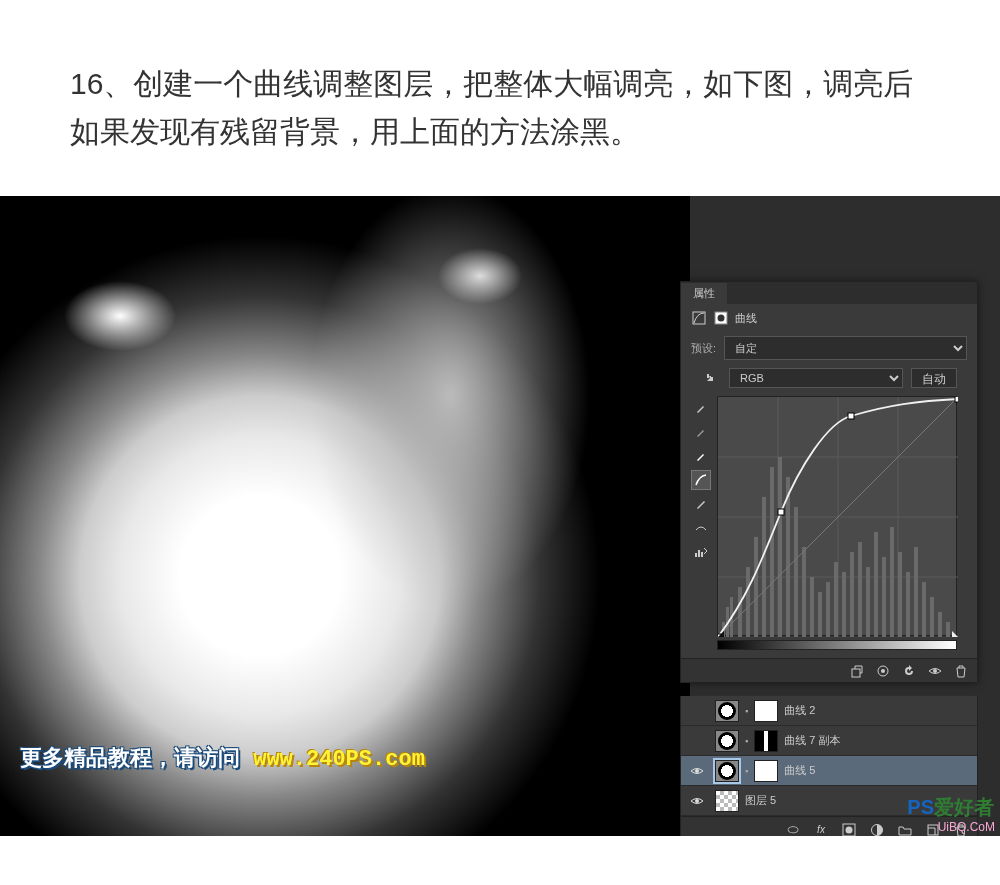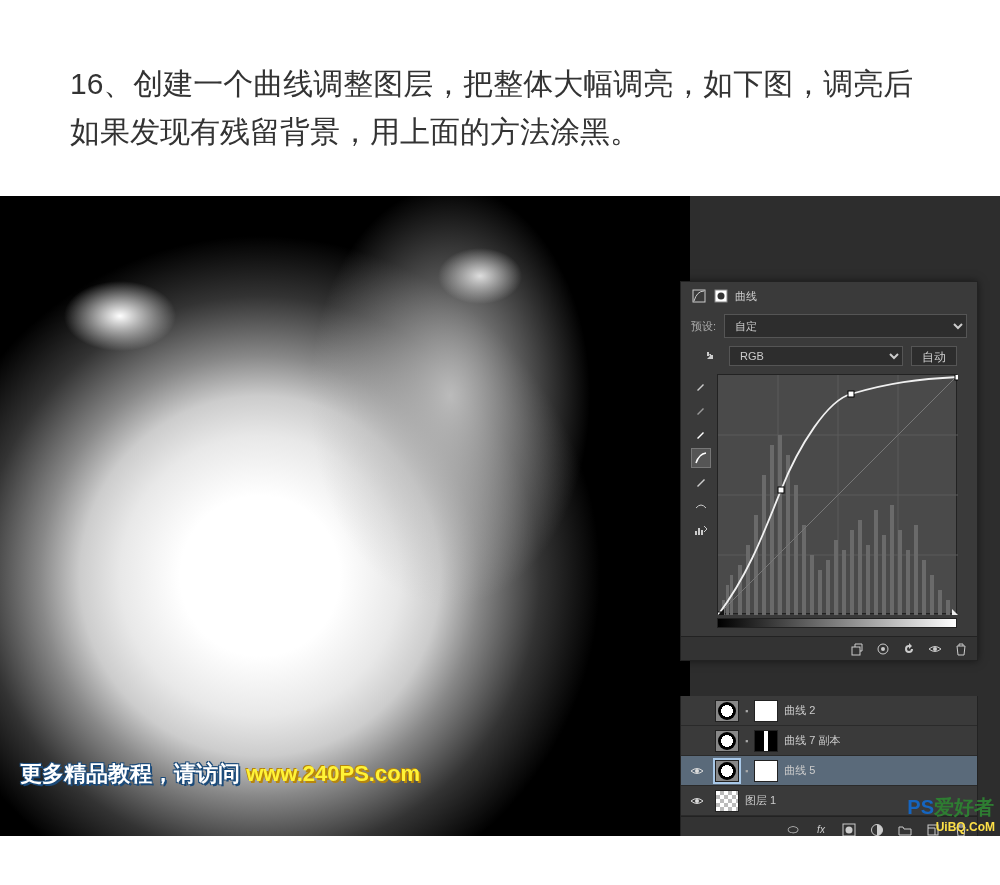--- a/index.html
+++ b/index.html
@@ -2,25 +2,25 @@
 <html><head>
 <meta charset="utf-8">
 <style>
   * { margin: 0; padding: 0; box-sizing: border-box; }
   body { width: 1000px; height: 885px; background: #fff; font-family: "Microsoft YaHei", sans-serif; overflow: hidden; }
   .instruction { padding: 60px 70px 40px 70px; font-size: 30px; color: #333; line-height: 1.6; }
   .screenshot { width: 1000px; height: 640px; background: #2d2d2d; position: relative; overflow: hidden; }
   .canvas-area { position: absolute; left: 0; top: 0; width: 690px; height: 640px; background: #000; }
   .photo { position: absolute; left: 0; top: 0; width: 690px; height: 640px; background: radial-gradient(ellipse 400px 400px at 260px 380px, #fff 0%, #fff 20%, #e8e8e8 35%, #ccc 45%, #888 55%, #333 70%, #000 85%); }
   .photo::before { content: ""; position: absolute; left: 0; top: 0; width: 100%; height: 100%; background: radial-gradient(ellipse 80px 50px at 120px 120px, #fff 0%, transparent 70%), radial-gradient(ellipse 60px 40px at 480px 80px, #ddd 0%, transparent 70%), radial-gradient(ellipse 200px 300px at 450px 200px, #bbb 0%, transparent 70%); }
-  .watermark-main { position: absolute; left: 20px; bottom: 47px; font-size: 22px; font-weight: bold; color: #fff; text-shadow: 2px 2px 0 #1a4a7a, -1px -1px 0 #1a4a7a, 1px -1px 0 #1a4a7a, -1px 1px 0 #1a4a7a; }
+  .watermark-main { position: absolute; left: 20px; bottom: 63px; font-size: 22px; font-weight: bold; color: #fff; text-shadow: 2px 2px 0 #1a4a7a, -1px -1px 0 #1a4a7a, 1px -1px 0 #1a4a7a, -1px 1px 0 #1a4a7a; font-family: Liberation Mono, monospace; }
   .watermark-url { color: #fff336; text-shadow: 2px 2px 0 #b8860b, -1px -1px 0 #b8860b; }
   .watermark-corner { position: absolute; right: 6px; bottom: 15px; font-size: 20px; font-weight: bold; color: #2e7d32; }
   .watermark-corner .ps { color: #1565c0; }
-  .watermark-corner2 { position: absolute; right: 5px; bottom: 2px; font-size: 12px; color: #fde047; font-weight: bold; }
+  .watermark-corner2 { position: absolute; right: 5px; bottom: 2px; font-size: 12px; color: #f9a8d4; }
 
   .prop-panel { position: absolute; right: 22px; top: 85px; width: 298px; background: #3a3a3a; border: 1px solid #222; box-shadow: 0 0 8px rgba(0,0,0,.5); }
   .prop-tabs { height: 22px; background: #2d2d2d; display: flex; align-items: center; }
   .prop-tab { padding: 3px 12px; font-size: 11px; color: #ccc; background: #3a3a3a; }
   .prop-header { padding: 6px 10px; display: flex; align-items: center; gap: 6px; font-size: 11px; color: #ccc; }
   .icon-sm { width: 16px; height: 16px; display: inline-flex; align-items: center; justify-content: center; }
   .preset-row { padding: 4px 10px; display: flex; align-items: center; gap: 8px; font-size: 11px; color: #aaa; }
   .preset-select { flex: 1; background: #2d2d2d; border: 1px solid #555; color: #ccc; font-size: 11px; padding: 2px 6px; height: 24px; }
   .channel-row { padding: 4px 20px; display: flex; align-items: center; gap: 8px; }
   .hand-icon { width: 20px; height: 20px; display: inline-flex; align-items: center; justify-content: center; color: #ccc; }
@@ -58,20 +58,23 @@
 <div class="screenshot">
 
   <div class="canvas-area">
     <div class="photo"></div>
     <div class="watermark-main">
       <span>更多精品教程，请访问 </span><span class="watermark-url">www.240PS.com</span>
     </div>
   </div>
 
   <div class="prop-panel">
+    <div class="prop-tabs">
+      <div class="prop-tab">属性</div>
+    </div>
     <div class="prop-header">
       <span class="icon-sm">
         <svg width="14" height="14" viewBox="0 0 14 14">
             <rect x="1" y="1" width="12" height="12" fill="none" stroke="#ccc"></rect>
             <path d="M2 12 Q5 2 12 2" fill="none" stroke="#ccc"></path>
           </svg>
       </span>
       <span class="icon-sm">
         <svg width="14" height="14" viewBox="0 0 14 14">
             <rect x="1" y="1" width="12" height="12" fill="#fff" stroke="#888"></rect>
@@ -267,21 +270,21 @@
       <span>曲线 5</span>
     </div>
     <div class="layer-row">
       <span class="vis-col">
         <svg class="eye" viewBox="0 0 14 14">
             <path d="M1 7 Q7 2 13 7 Q7 12 1 7 Z" fill="none" stroke="#ddd"></path>
             <circle cx="7" cy="7" r="2" fill="#ddd"></circle>
           </svg>
       </span>
       <span class="layer-thumb checker"></span>
-      <span>图层 1</span>
+      <span>图层 5</span>
     </div>
     <div class="layers-footer">
       <span class="lf-icon">⬭</span>
       <span class="lf-icon" style="font-style:italic;font-size:10px;">fx</span>
       <span class="lf-icon">
           <svg width="14" height="14" viewBox="0 0 14 14">
             <rect x="1" y="1" width="12" height="12" fill="none" stroke="#ccc"></rect>
             <circle cx="7" cy="7" r="3.5" fill="#ccc"></circle>
           </svg>
         </span>

